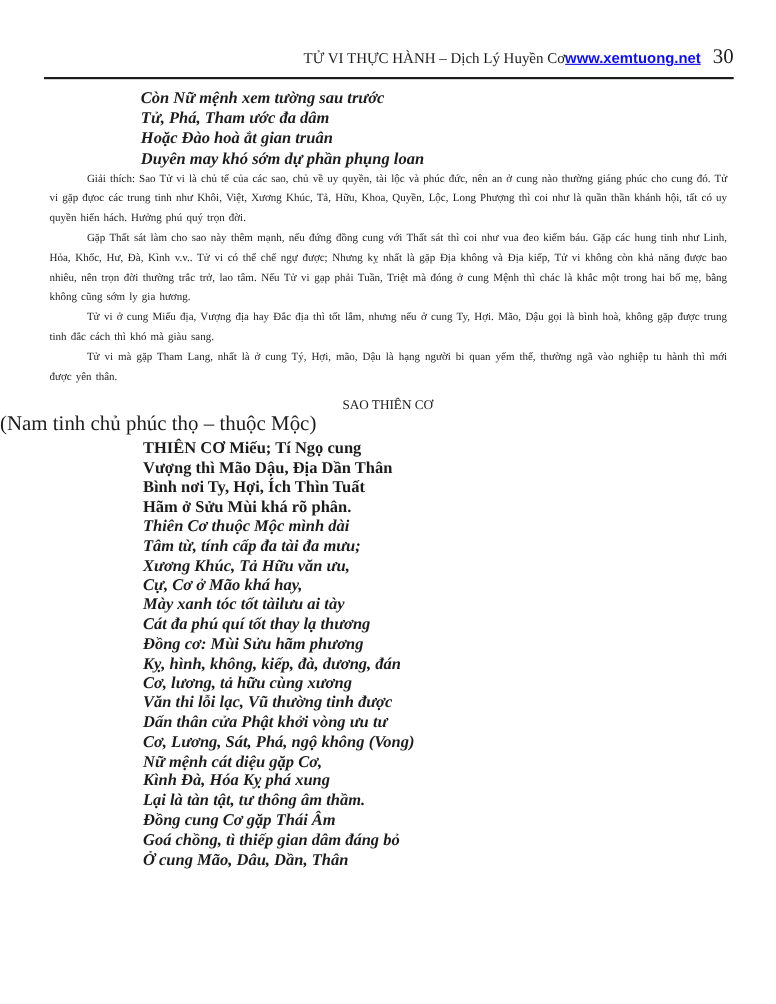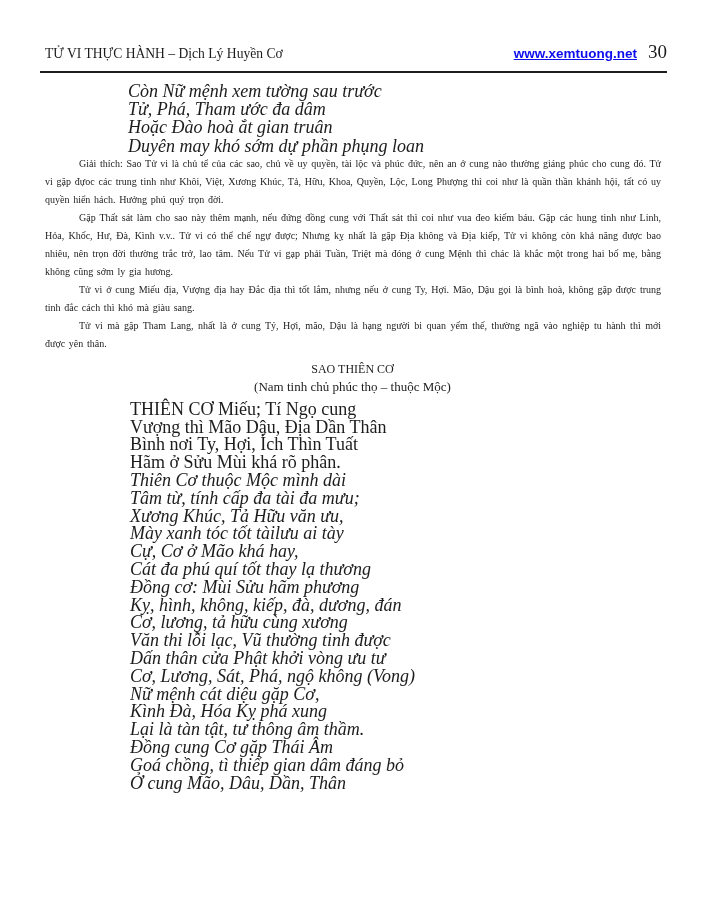--- a/index.html
+++ b/index.html
@@ -15,26 +15,25 @@
     color: #1c1c1c;
   }
   .page {
     width: 705px;
     height: 913px;
     position: relative;
   }
   
   .header {
     display: flex;
-    justify-content: space-between;
+    justify-content: flex-end;
     align-items: baseline;
     margin: 44px 38px 0 45px;
     font-size: 13.6px;
     line-height: 16px;
-    gap: 16px;
   }
   .h-title {
     white-space: nowrap;
   }
   .h-right {
     white-space: nowrap;
     display: inline-flex;
     align-items: baseline;
     gap: 11px;
   }
@@ -48,21 +47,22 @@
   .h-page {
     font-size: 19px;
   }
   .rule {
     margin: 9px 38px 0 40px;
     border-top: 2px solid #1d1d1d;
     height: 0;
   }
   
   .verse {
-    font-size: 18px;
+    font-size: 15px;
+    font-weight: bold;
   }
   .verse1 {
     margin: 9px 0 0 128px;
     line-height: 18.2px;
   }
   .vline {
     white-space: nowrap;
   }
   .italic {
     font-style: italic;
@@ -77,22 +77,21 @@
     word-spacing: 1.2px;
   }
   
   .sec-title {
     margin-top: 7px;
     text-align: center;
     font-size: 12px;
     line-height: 18px;
   }
   .sec-subtitle {
-    text-align: center;
-    font-size: 13px;
+    font-size: 19px;
     line-height: 18px;
   }
   .verse2 {
     margin: 5px 0 0 130px;
     line-height: 17.8px;
   }
 </style>
 </head>
 <body>
 
@@ -126,22 +125,22 @@
   <div class="sec-subtitle">(Nam tinh chủ phúc thọ – thuộc Mộc)</div>
 
   <div class="verse verse2">
     <div class="vline">THIÊN CƠ Miếu; Tí Ngọ cung</div>
     <div class="vline">Vượng thì Mão Dậu, Địa Dần Thân</div>
     <div class="vline">Bình nơi Ty, Hợi, Ích Thìn Tuất</div>
     <div class="vline">Hãm ở Sửu Mùi khá rõ phân.</div>
     <div class="vline italic">Thiên Cơ thuộc Mộc mình dài</div>
     <div class="vline italic">Tâm từ, tính cấp đa tài đa mưu;</div>
     <div class="vline italic">Xương Khúc, Tả Hữu văn ưu,</div>
+    <div class="vline italic">Cự, Cơ ở Mão khá hay,</div>
     <div class="vline italic">Mày xanh tóc tốt tàilưu ai tày</div>
-    <div class="vline italic">Cự, Cơ ở Mão khá hay,</div>
     <div class="vline italic">Cát đa phú quí tốt thay lạ thương</div>
     <div class="vline italic">Đồng cơ: Mùi Sửu hãm phương</div>
     <div class="vline italic">Kỵ, hình, không, kiếp, đà, dương, đán</div>
     <div class="vline italic">Cơ, lương, tả hữu cùng xương</div>
     <div class="vline italic">Văn thi lỗi lạc, Vũ thường tinh được</div>
     <div class="vline italic">Dấn thân cửa Phật khởi vòng ưu tư</div>
     <div class="vline italic">Cơ, Lương, Sát, Phá, ngộ không (Vong)</div>
     <div class="vline italic">Nữ mệnh cát diệu gặp Cơ,</div>
     <div class="vline italic">Kình Đà, Hóa Kỵ phá xung</div>
     <div class="vline italic">Lại là tàn tật, tư thông âm thầm.</div>

